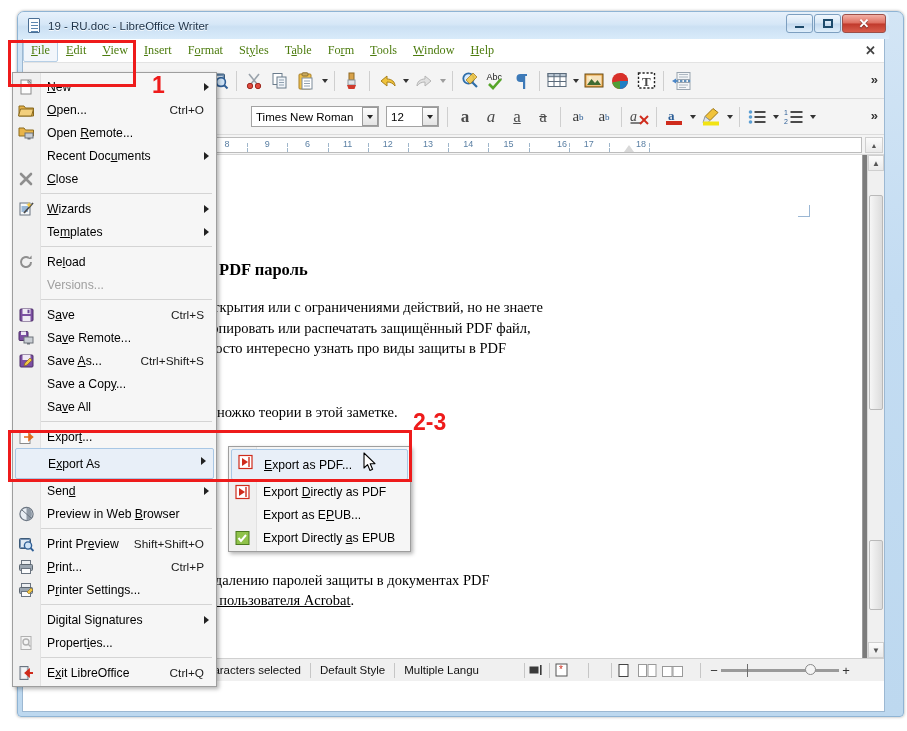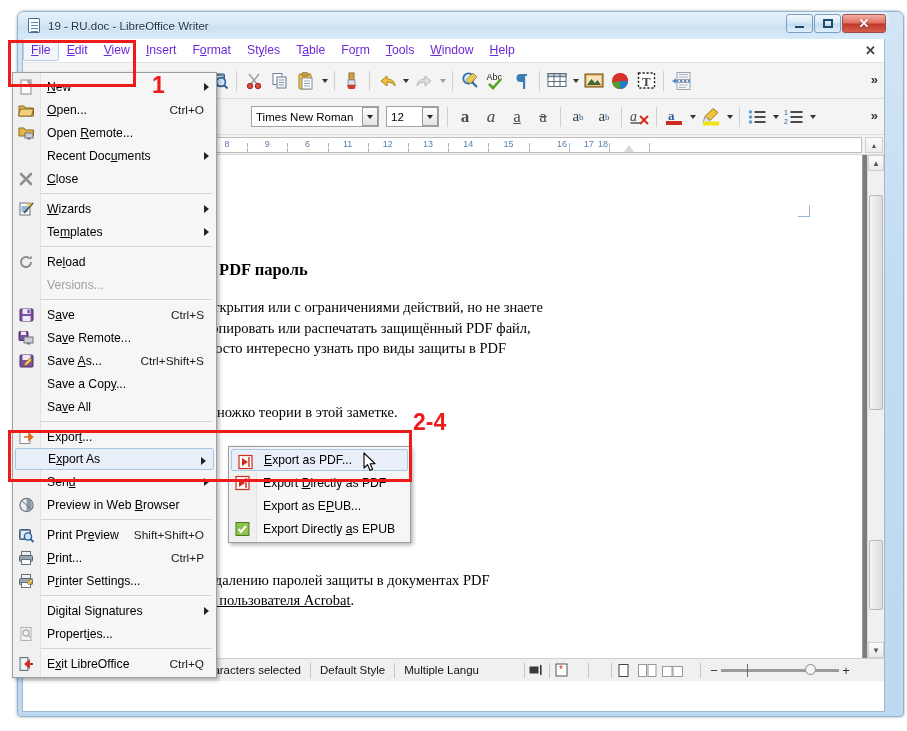--- a/index.html
+++ b/index.html
@@ -98,23 +98,24 @@
   .menubar {
     position: relative;
     height: 24px;
     background: #ffffff;
     display: flex; align-items: center;
     border-bottom: 1px solid #e3e3e3;
   }
   .menu-item {
     padding: 3px 8px 4px 8px;
     font-size: 12.2px;
-    color: #6d28d9;
+    color: #4d7c0f;
     white-space: nowrap;
     cursor: default;
+    font-family: Liberation Serif, serif;
   }
   .menu-item u { text-decoration: underline; }
   .menu-item.active {
     background: #f2f6fb;
     border: 1px solid #b6cfe6;
     padding: 2px 7px 3px 7px;
     border-radius: 2px;
   }
   .menubar-close {
     position: absolute; right: 8px; top: 4px;
@@ -311,21 +312,21 @@
     font-size: 12.2px; color: #000;
     padding-left: 27px;
     z-index: 2;
   }
   .fm-row.highlight {
     background: #e8eff8;
     border: 1px solid #a8c7e5;
     border-radius: 2px;
     margin: 0 2px;
     padding-left: 25px;
-    height: 22px;
+    height: 31px;
   }
   .fm-row.disabled { color: #a0a0a0; }
   .fm-icon {
     position: absolute; left: 4px; top: 3px;
     width: 18px; height: 17px;
     display: flex; align-items: center; justify-content: center;
     font-size: 12px;
   }
   .fm-label { padding-left: 7px; white-space: nowrap; }
   .fm-short { margin-left: auto; padding-right: 12px; font-size: 11.8px; color: #1a1a1a; }
@@ -656,21 +657,21 @@
             <span class="rbot" style="left: 464.3px;"></span>
             <span class="rtick" style="left: 484.4px;">15</span>
             <span class="rdot" style="left: 504.5px;"></span>
             <span class="rbot" style="left: 504.5px;"></span>
             <span class="rtick" style="left: 538px;">16</span>
             <span class="rdot" style="left: 544.7px;"></span>
             <span class="rbot" style="left: 544.7px;"></span>
             <span class="rtick" style="left: 564.8px;">17</span>
             <span class="rdot" style="left: 584.9px;"></span>
             <span class="rbot" style="left: 584.9px;"></span>
-            <span class="rtick" style="left: 579px; text-align: right;">18</span>
+            <span class="rtick" style="left: 617px; text-align: right;">18</span>
             <span class="rdot" style="left: 625.1px;"></span>
             <span class="rbot" style="left: 625.1px;"></span>
             <span class="rmarker" style="left: 600px;"></span>
           </div>
         <div style="position:absolute;right:1px;top:2px;width:18px;height:16px;background:linear-gradient(to bottom,#fbfbfb,#eaeaea);border:1px solid #cfcfcf;display:flex;align-items:center;justify-content:center;font-size:7px;color:#555;">▲</div>
       </div>
 
       <div class="docarea">
         <div class="page">
           <div class="corner-mark" style="right:52px;top:50px;"></div>
@@ -1013,21 +1014,21 @@
           </svg>
         </span>
         <span class="fm-label">Export Directly <u>a</u>s EPUB</span>
       </div>
     </div>
 
   <div class="ann-box" style="left:8px; top:40px; width:128px; height:47px;"></div>
   <div class="ann-num" style="left:152px; top:72px;">1</div>
 
   <div class="ann-box" style="left:8px; top:430px; width:404px; height:52px;"></div>
-  <div class="ann-num" style="left:413px; top:409px;">2-4</div>
+  <div class="ann-num" style="left:413px; top:409px;">2-3</div>
 
   <div class="cursor" style="left:363px; top:452px;">
     <svg width="14" height="21" viewBox="0 0 14 21">
       <path d="M1 1 L1 16 L4.6 12.6 L7 18.5 L9.6 17.3 L7.2 11.8 L12 11.6 Z" fill="#ffffff" stroke="#000000" stroke-width="1.1" stroke-linejoin="round"></path>
     </svg>
   </div>
 
 </div>
 
 </body></html>

